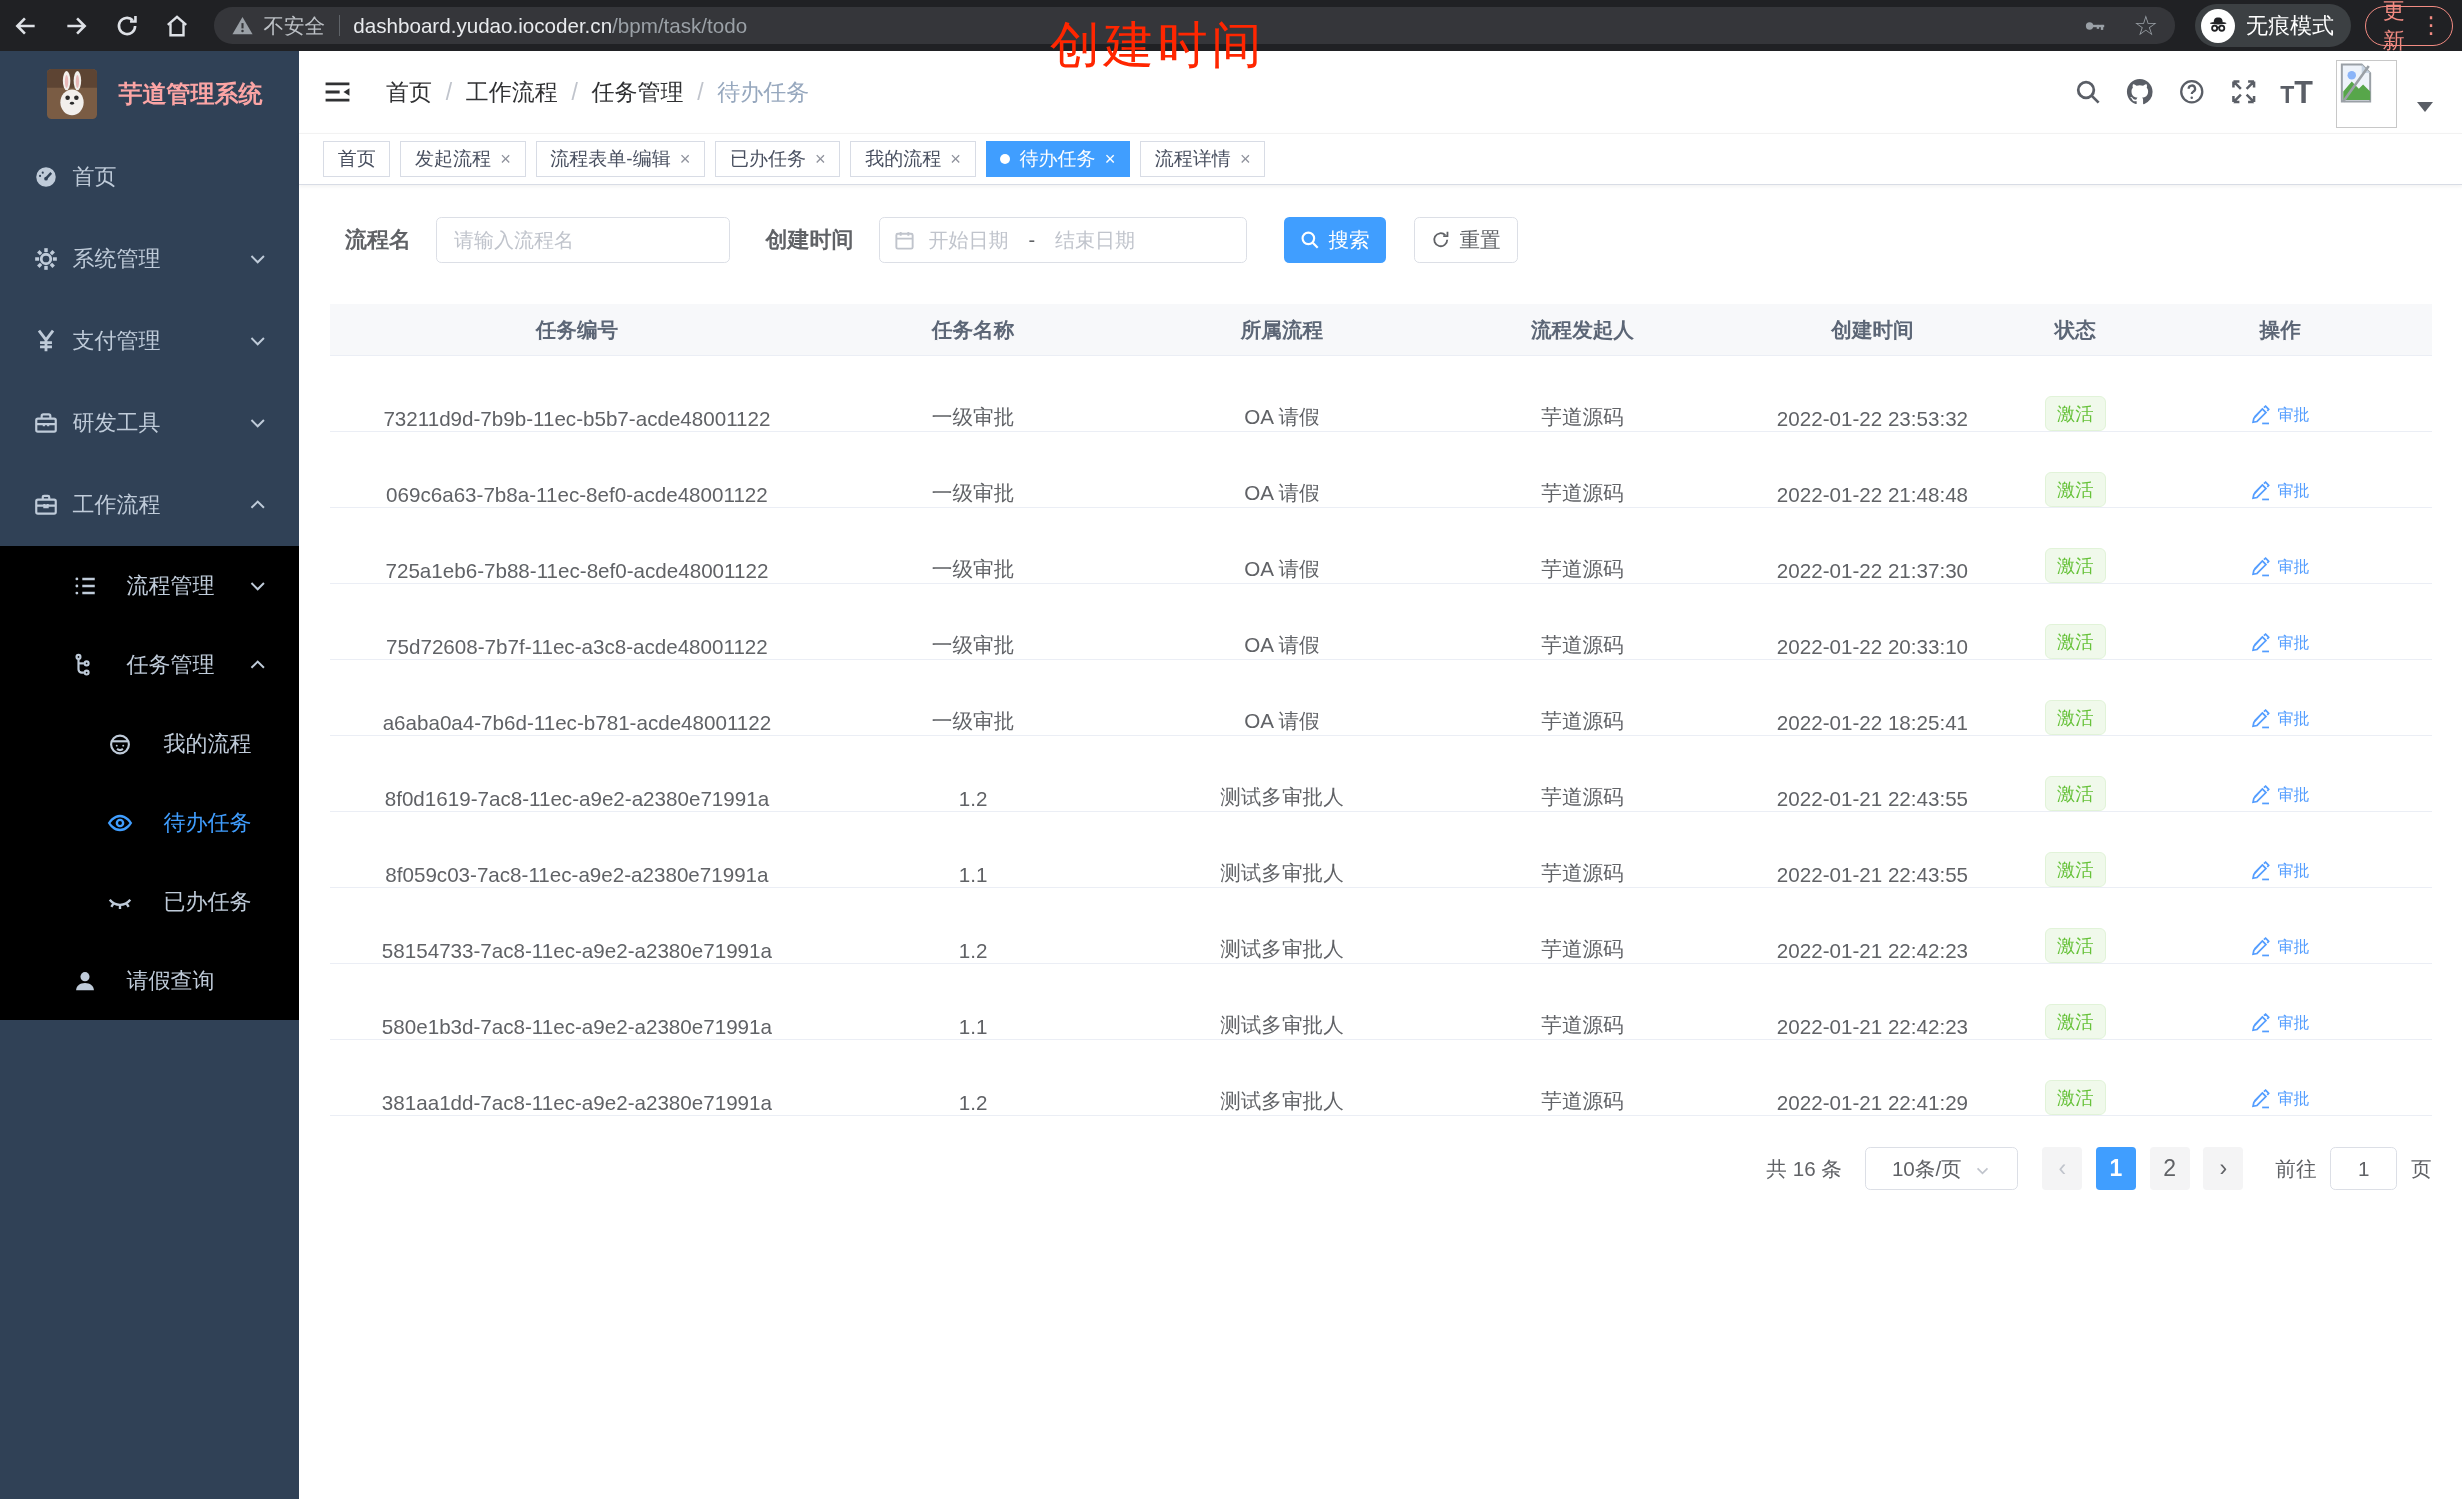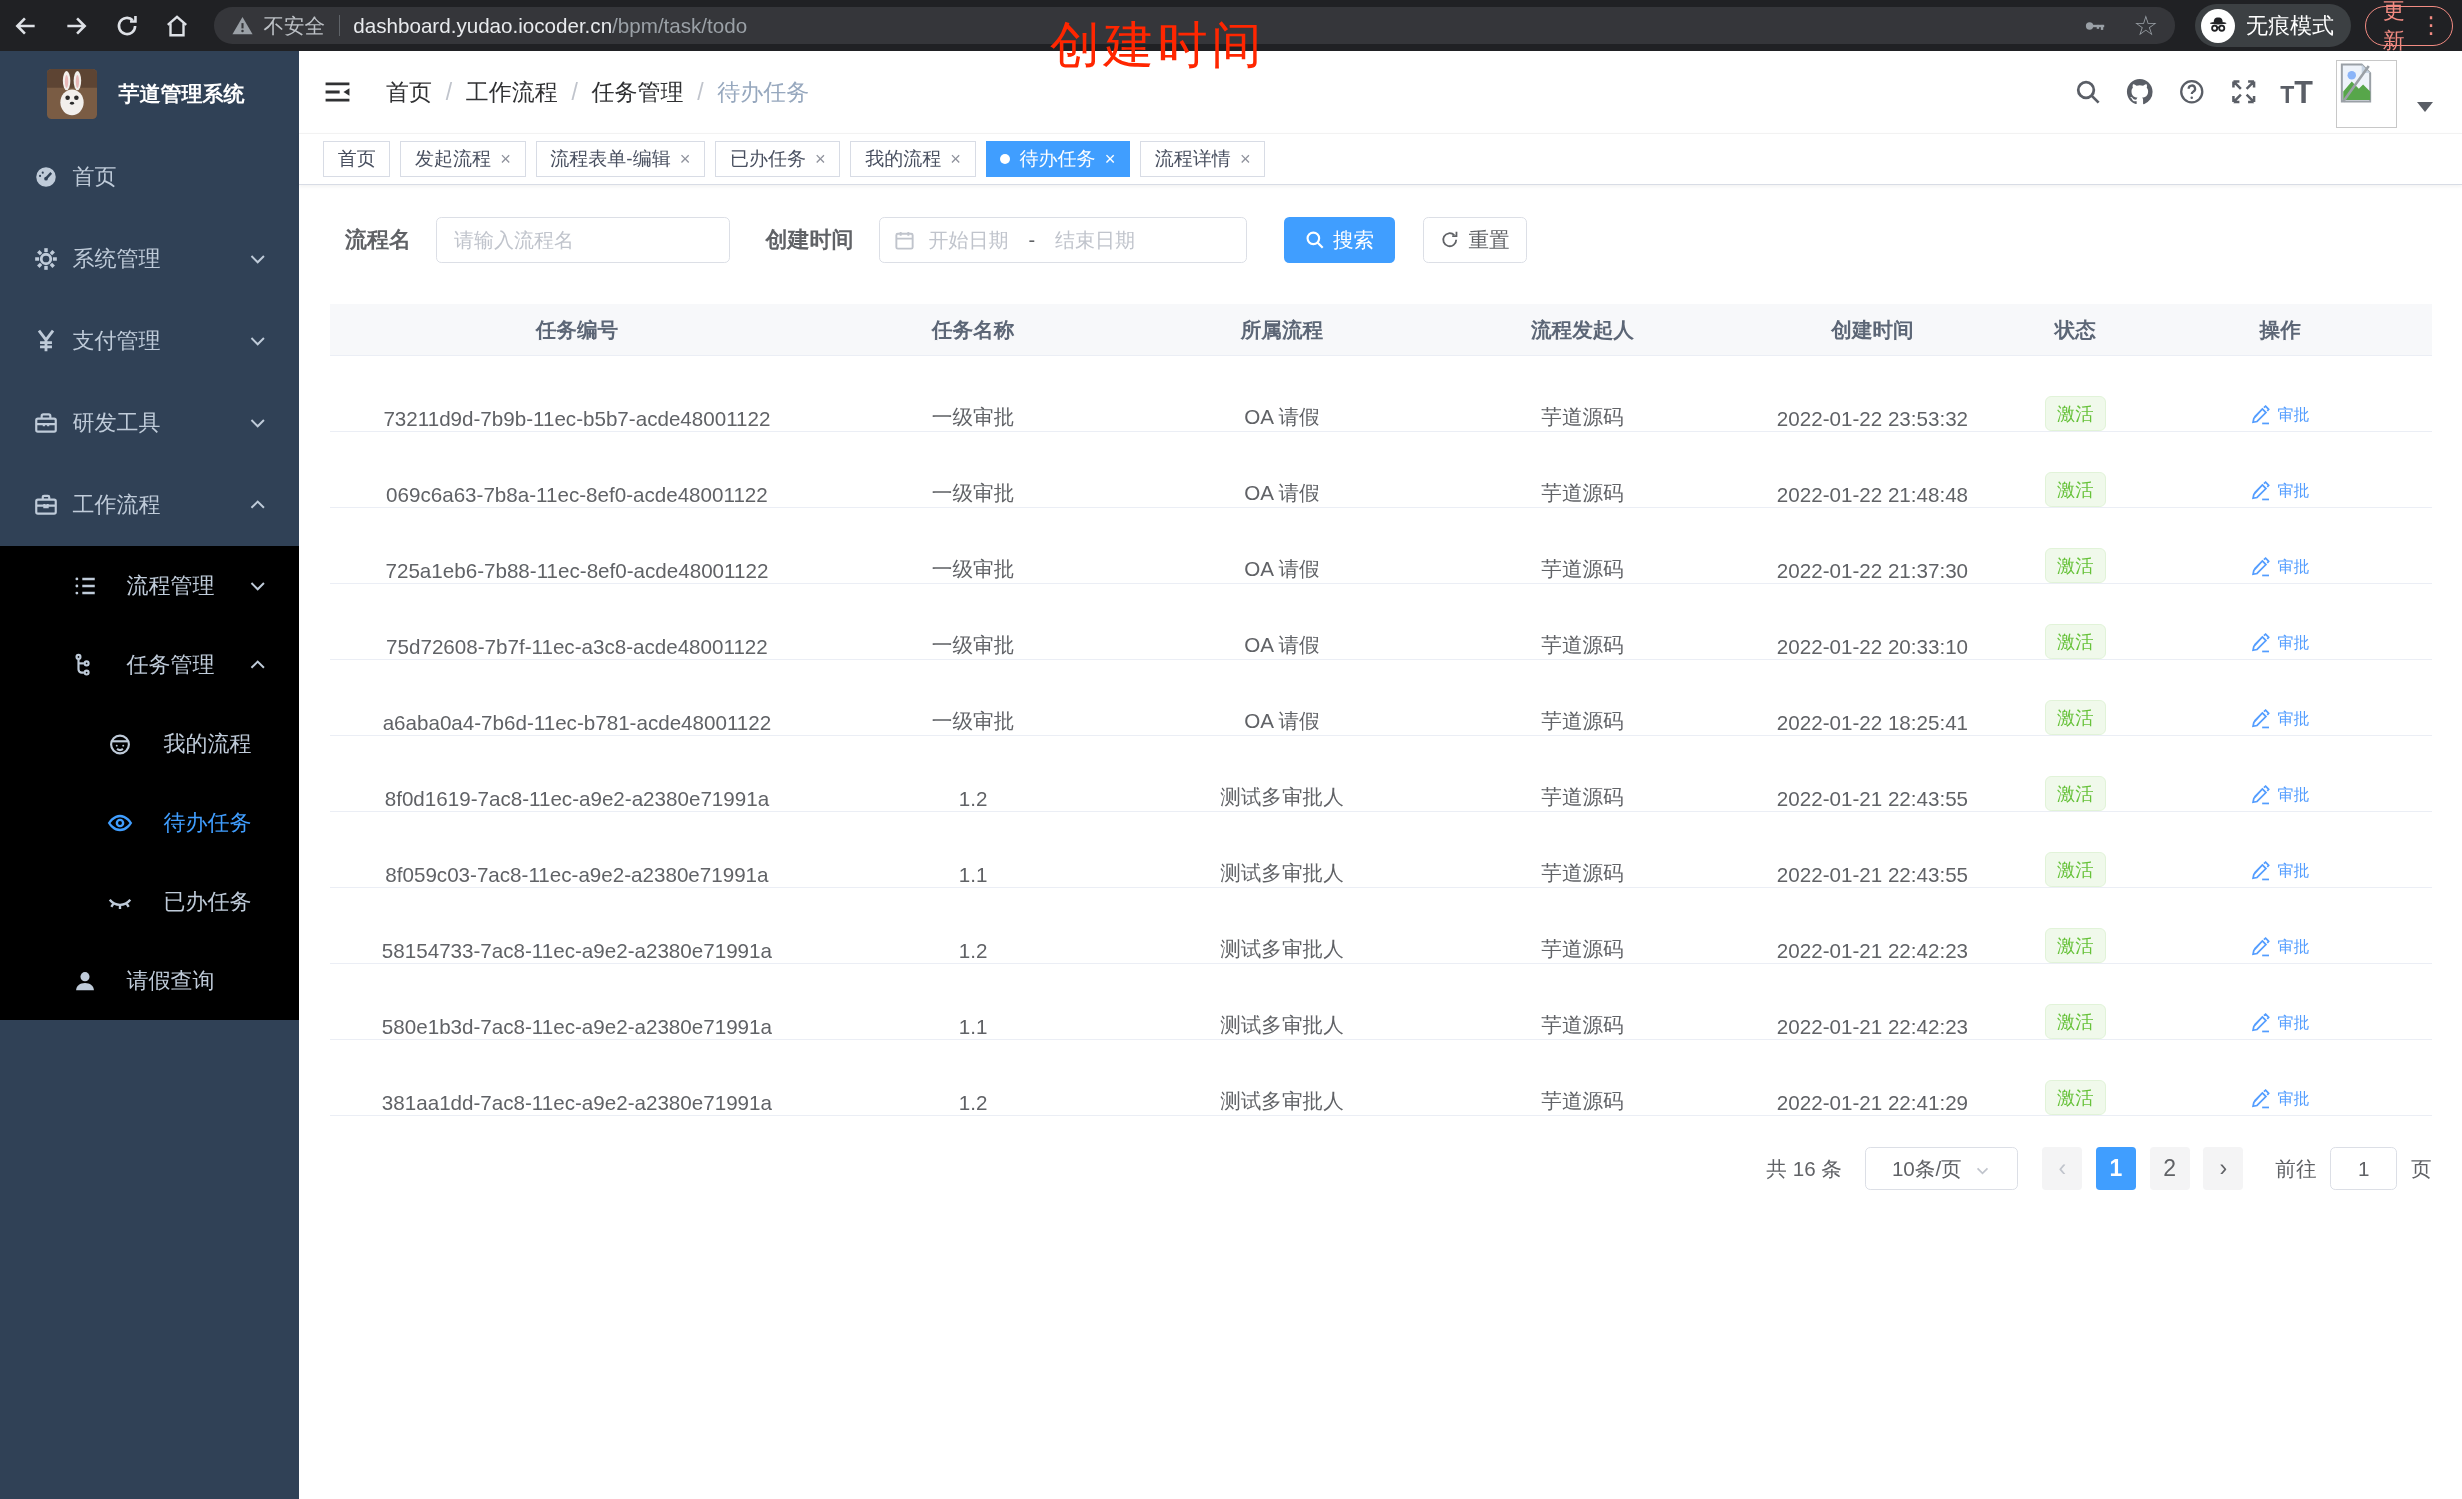--- a/index.html
+++ b/index.html
@@ -32,21 +32,21 @@
   .update-pill { margin-left:13.7px; margin-right:9.2px; height:40px; border:1.5px solid #f28b82; border-radius:20px;
                  color:#f28b82; display:flex; align-items:center; padding:0 9.2px 0 17px; font-size:22px; gap:7.6px; }
   .dots { font-size:23px; letter-spacing:0; line-height:1; }
 
   
   .app { position:absolute; top:51px; left:0; right:0; bottom:0; }
   .sidebar { position:absolute; top:0; left:0; width:299px; height:100%; background:#304156; color:#bfcbd9; }
   .logo-row { height:85px; display:flex; align-items:center; padding-left:47px; }
   .logo-img { width:50px; height:50px; border-radius:4.6px; overflow:hidden; flex:0 0 50px; }
   .logo-img svg { width:50px; height:50px; display:block; }
-  .app-title { margin-left:21.4px; color:#ffffff; font-weight:bold; font-size:21px; white-space:nowrap; }
+  .app-title { margin-left:21.4px; color:#fca5a5; font-weight:bold; font-size:24px; white-space:nowrap; }
   .menu-item { position:relative; display:flex; align-items:center; font-size:22px; cursor:default; }
   .menu-item.lvl1 { height:82px; }
   .menu-item.lvl2, .menu-item.lvl3 { height:79px; }
   .menu-item.sub { background:#000000; }
   .menu-item.active { color:#409eff; }
   .mi-icon { width:27.5px; height:27.5px; display:flex; align-items:center; justify-content:center; }
   .mi-icon svg { width:26px; height:26px; }
   .lvl1 .mi-icon { margin-left:32px; } .lvl1 .mi-label { margin-left:13px; }
   .lvl2 .mi-icon { margin-left:71px; } .lvl2 .mi-label { margin-left:28px; }
   .lvl3 .mi-icon { margin-left:106px; } .lvl3 .mi-label { margin-left:30px; }
@@ -95,21 +95,21 @@
   input.text-input { outline:none; }
   .date-input { width:368px; height:46px; border:0.8px solid #dcdfe6; border-radius:5.3px; margin-left:17px;
                 display:flex; align-items:center; padding:0 13.7px; font-size:20px; color:#c0c4cc; background:#fff; }
   .date-input .cal { width:23px; height:23px; color:#c0c4cc; margin-right:12.2px; }
   .date-input .cal svg { width:23px; height:23px; }
   .date-input .sep { margin:0 20px; color:#606266; }
   .f-label2 { margin-left:27.5px; }
   .btn { height:46px; border-radius:5.3px; display:flex; align-items:center; justify-content:center;
          font-size:20.6px; gap:7.6px; border:0.8px solid transparent; }
   .btn svg { width:21.4px; height:21.4px; }
-  .btn-primary { margin-left:29px; width:111px; background:#409eff; color:#fff; }
+  .btn-primary { margin-left:29px; width:102px; background:#409eff; color:#fff; }
   .btn-plain { margin-left:20px; width:104px; background:#fff; color:#606266; border-color:#dcdfe6; }
 
   
   .table { position:absolute; left:31px; right:30.5px; top:120px; font-size:20.6px; }
   .thead { display:flex; align-items:center; height:52px; background:#f7f8fa; color:#5c6676; font-weight:bold;
            border-bottom:0.8px solid #ebeef5; }
   .trow { display:flex; align-items:flex-end; height:76px; color:#606266; border-bottom:0.8px solid #ebeef5; }
   .cell { text-align:center; overflow:hidden; white-space:nowrap; }
   .c0{width:23.5%;} .c1{width:14.2%;} .c2{width:15.2%;} .c3{width:13.4%;} .c4{width:14.2%;} .c5{width:5.1%;} .c6{width:14.4%;}
   .badge { display:inline-block; background:#f0f9eb; border:0.8px solid #e1f3d8; color:#67c23a;

